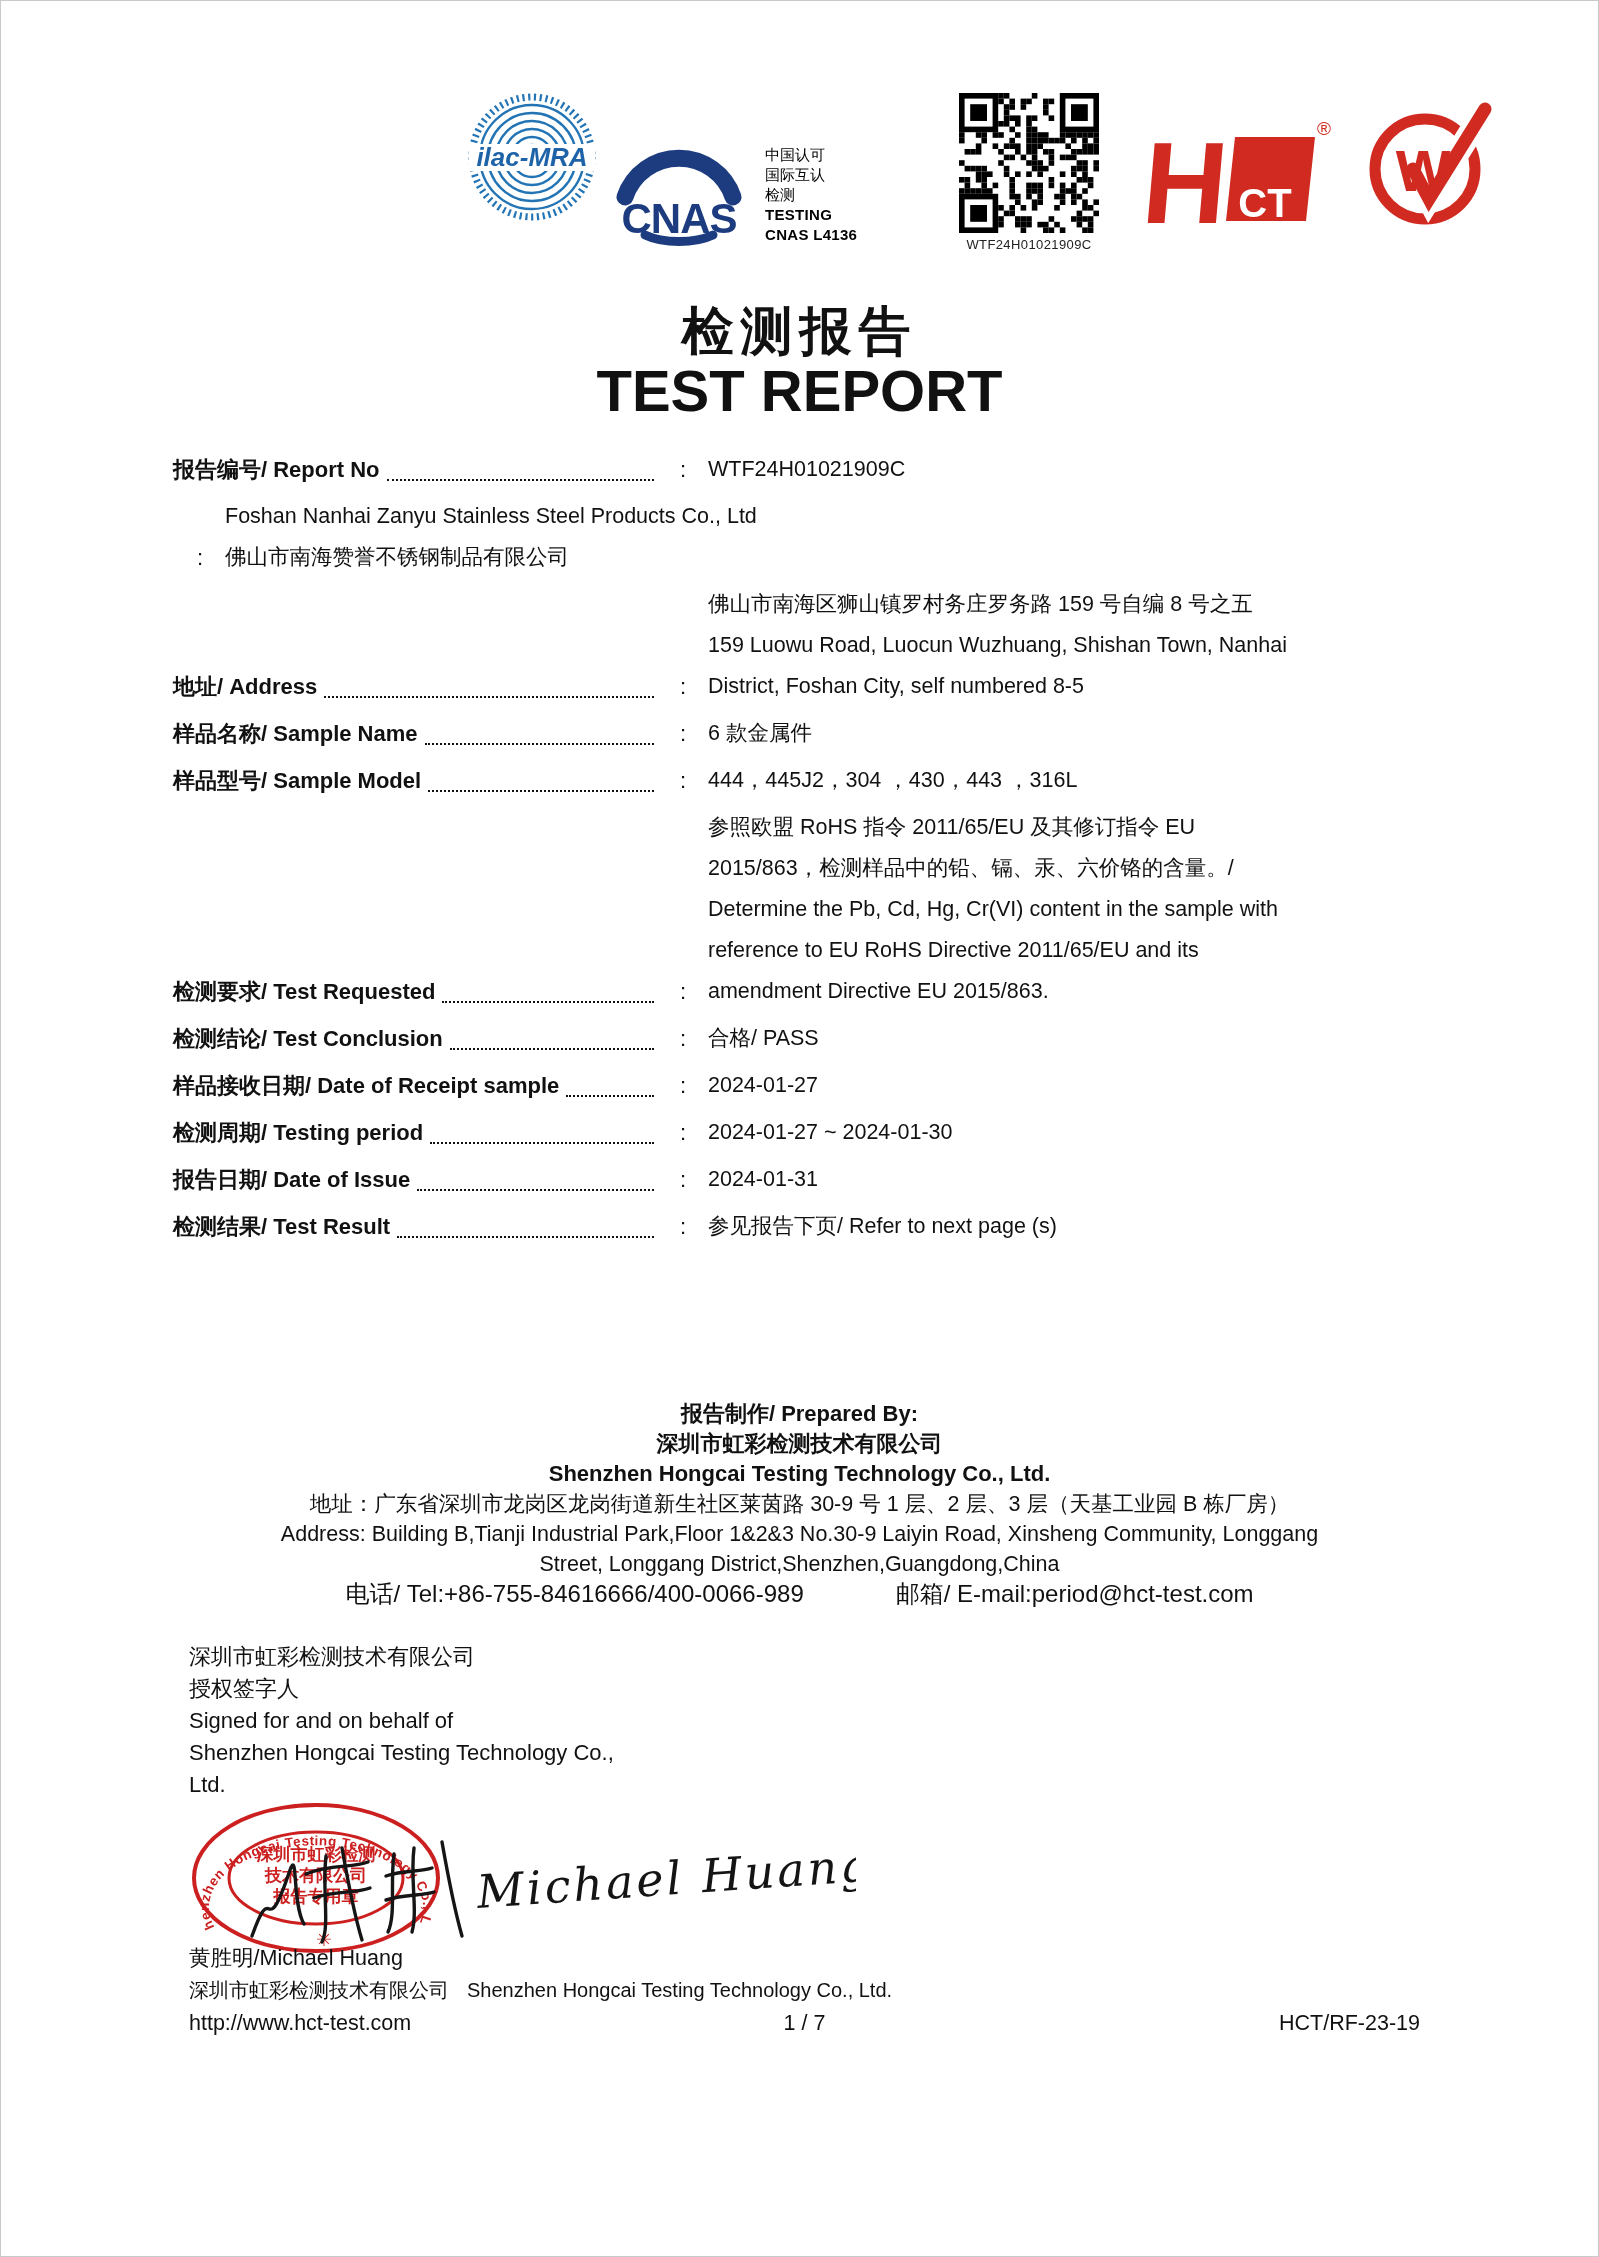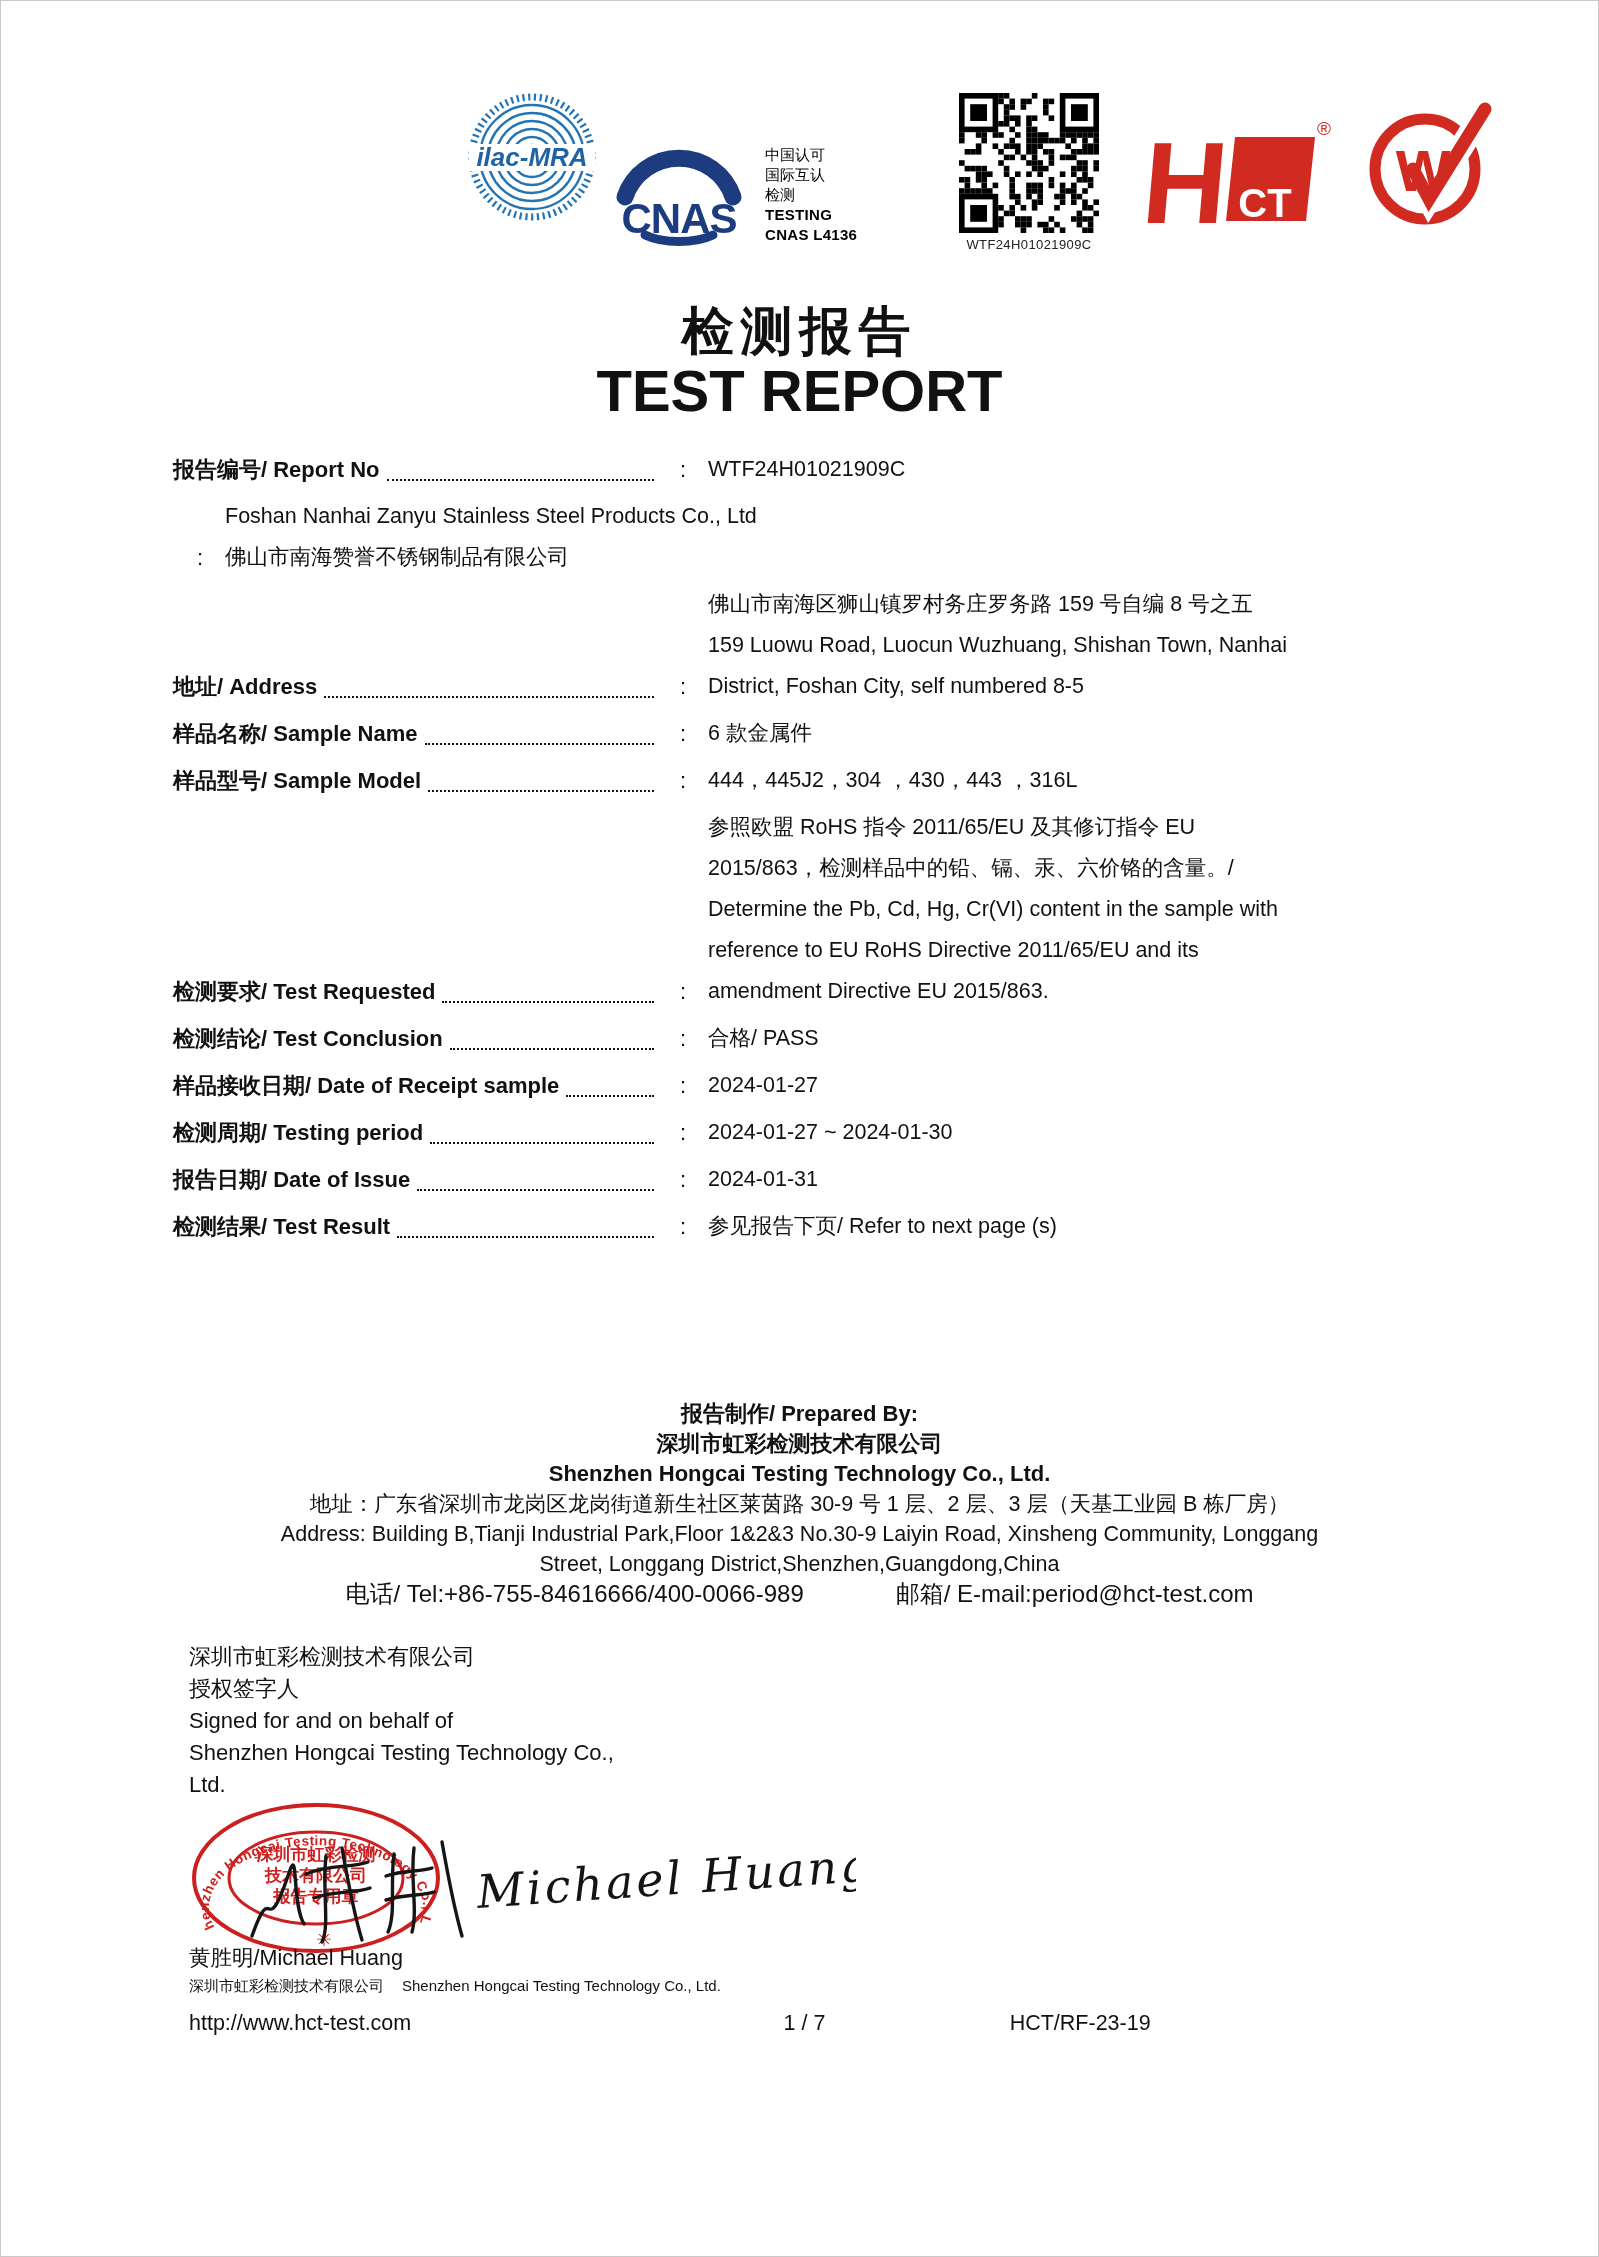--- a/index.html
+++ b/index.html
@@ -36,28 +36,28 @@
   
   .prepared { position:absolute; left:0; right:0; top:1398px; text-align:center; }
   .prep-line { font-size:21.5px; line-height:30px; }
   .prep-bold { font-weight:bold; font-size:22px; }
   .tel-row { display:flex; justify-content:center; gap:92px; font-size:24px; line-height:30px; }
 
   
   .sig-block { position:absolute; left:188px; top:1640px; font-size:22px; line-height:32px; }
   .stamp-area { position:absolute; left:155px; top:1785px; width:700px; height:195px; }
   .signer-line { position:absolute; left:188px; top:1942px; font-size:21.5px; }
-  .company-line { position:absolute; left:188px; top:1976px; font-size:15px; }
+  .company-line { position:absolute; left:188px; top:1976px; font-size:20px; }
   .company-line .en { margin-left:18px; }
 
   
   .footer { position:absolute; left:188px; right:178px; top:2010px; display:flex; font-size:21.5px; }
   .footer > span { flex:1; }
   .footer .mid { text-align:center; }
-  .footer .right { text-align:left; }
+  .footer .right { text-align:right; }
 </style>
 </head>
 <body>
 
 <div class="page">
 
   <svg class="logo ilac" viewBox="0 0 130 138">
     <g fill="none" stroke="#2374b5">
       <circle cx="65" cy="68" r="60" stroke-width="7" stroke-dasharray="2.2,3.6"></circle>
       <circle cx="65" cy="68" r="52" stroke-width="2.4"></circle>

